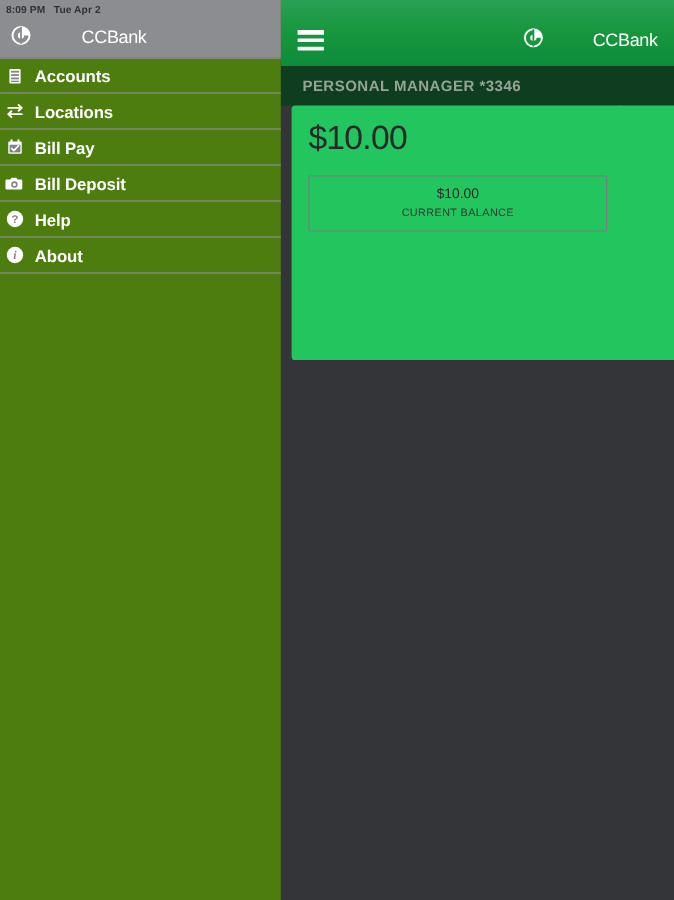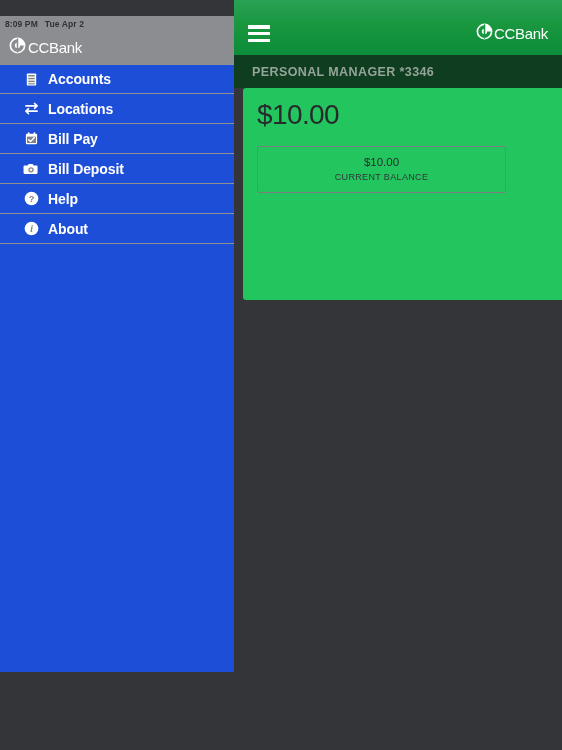--- a/index.html
+++ b/index.html
@@ -44,21 +44,21 @@
   #green-header {
     position:absolute; left:234px; top:0; width:328px; height:55px;
     background:linear-gradient(to bottom,#2aa154 0%, #18973f 45%, #0d8c3a 100%);
     display:flex; align-items:center; justify-content:space-between;
     padding:0 14px;
   }
   #hamburger { width:22px; height:17px; display:flex; flex-direction:column; justify-content:space-between; cursor:pointer; margin-top:12px;}
   #hamburger span { display:block; height:3.5px; background:#ffffff; border-radius:.5px; }
 
   #brand-right { display:flex; align-items:center; gap:1px; margin-top:12px; }
-  .brand-text { color:#ffffff; font-size:15px; letter-spacing:-.3px; font-weight:500; }
+  .brand-text { color:#ffffff; font-size:15px; letter-spacing:-.3px; font-weight:500;margin-left:40px; }
 
   
   #acct-title-strip {
     position:absolute; left:234px; top:55px; width:328px; height:33px;
     background:#0f3d20;
     display:flex; align-items:center; padding-left:18px;
   }
   #acct-title-strip .t {
     color:#95a498; font-size:12.5px; font-weight:bold; letter-spacing:.4px;
   }
@@ -83,39 +83,39 @@
   }
   .sub-box {
     margin-top:17px; border:1px solid #7b7d80; border-radius:2px;
     padding:9px 0 10px 0; text-align:center;
   }
   .sub-amount { font-size:11.5px; color:#2a2b2d; }
   .sub-label { font-size:9px; color:#33353a; letter-spacing:.35px; margin-top:4px; }
 
   
   #drawer {
-    position:absolute; left:0; top:16px; width:234px; height:656px;
-    background:#1d4ed8;
+    position:absolute; left:0; top:0; width:234px; height:750px;
+    background:#4d7c0f;
   }
   #status-bar-gray {
     position:absolute; left:0; top:0; width:234px; height:15px;
     background:#8b8d90; display:flex; align-items:center; padding-left:5px; gap:7px;
   }
   .sb-gray-text { font-size:8.5px; color:#2f3134; font-weight:bold; letter-spacing:.1px; }
 
   #drawer-header {
     position:absolute; left:0; top:15px; width:234px; height:33px;
     background:#8b8d90;
     display:flex; align-items:center; padding-left:9px; gap:2px;
   }
   #drawer-header .brand-text { font-size:15px; color:#ffffff; }
 
   #menu { position:absolute; left:0; top:48px; width:234px; }
   .menu-item {
-    height:30px; display:flex; align-items:center; padding-left:20px;
+    height:30px; display:flex; align-items:center; padding-left:1px;
     border-bottom:1px solid #8e9093; cursor:pointer;
   }
   .menu-item:first-child { border-top:1px solid #8e9093; }
   .mi-ico { width:22px; display:flex; align-items:center; justify-content:center; }
   .mi-label {
     font-size:14px; color:#ffffff; margin-left:6px; font-weight:bold;
     letter-spacing:-.1px;
   }
 
   

